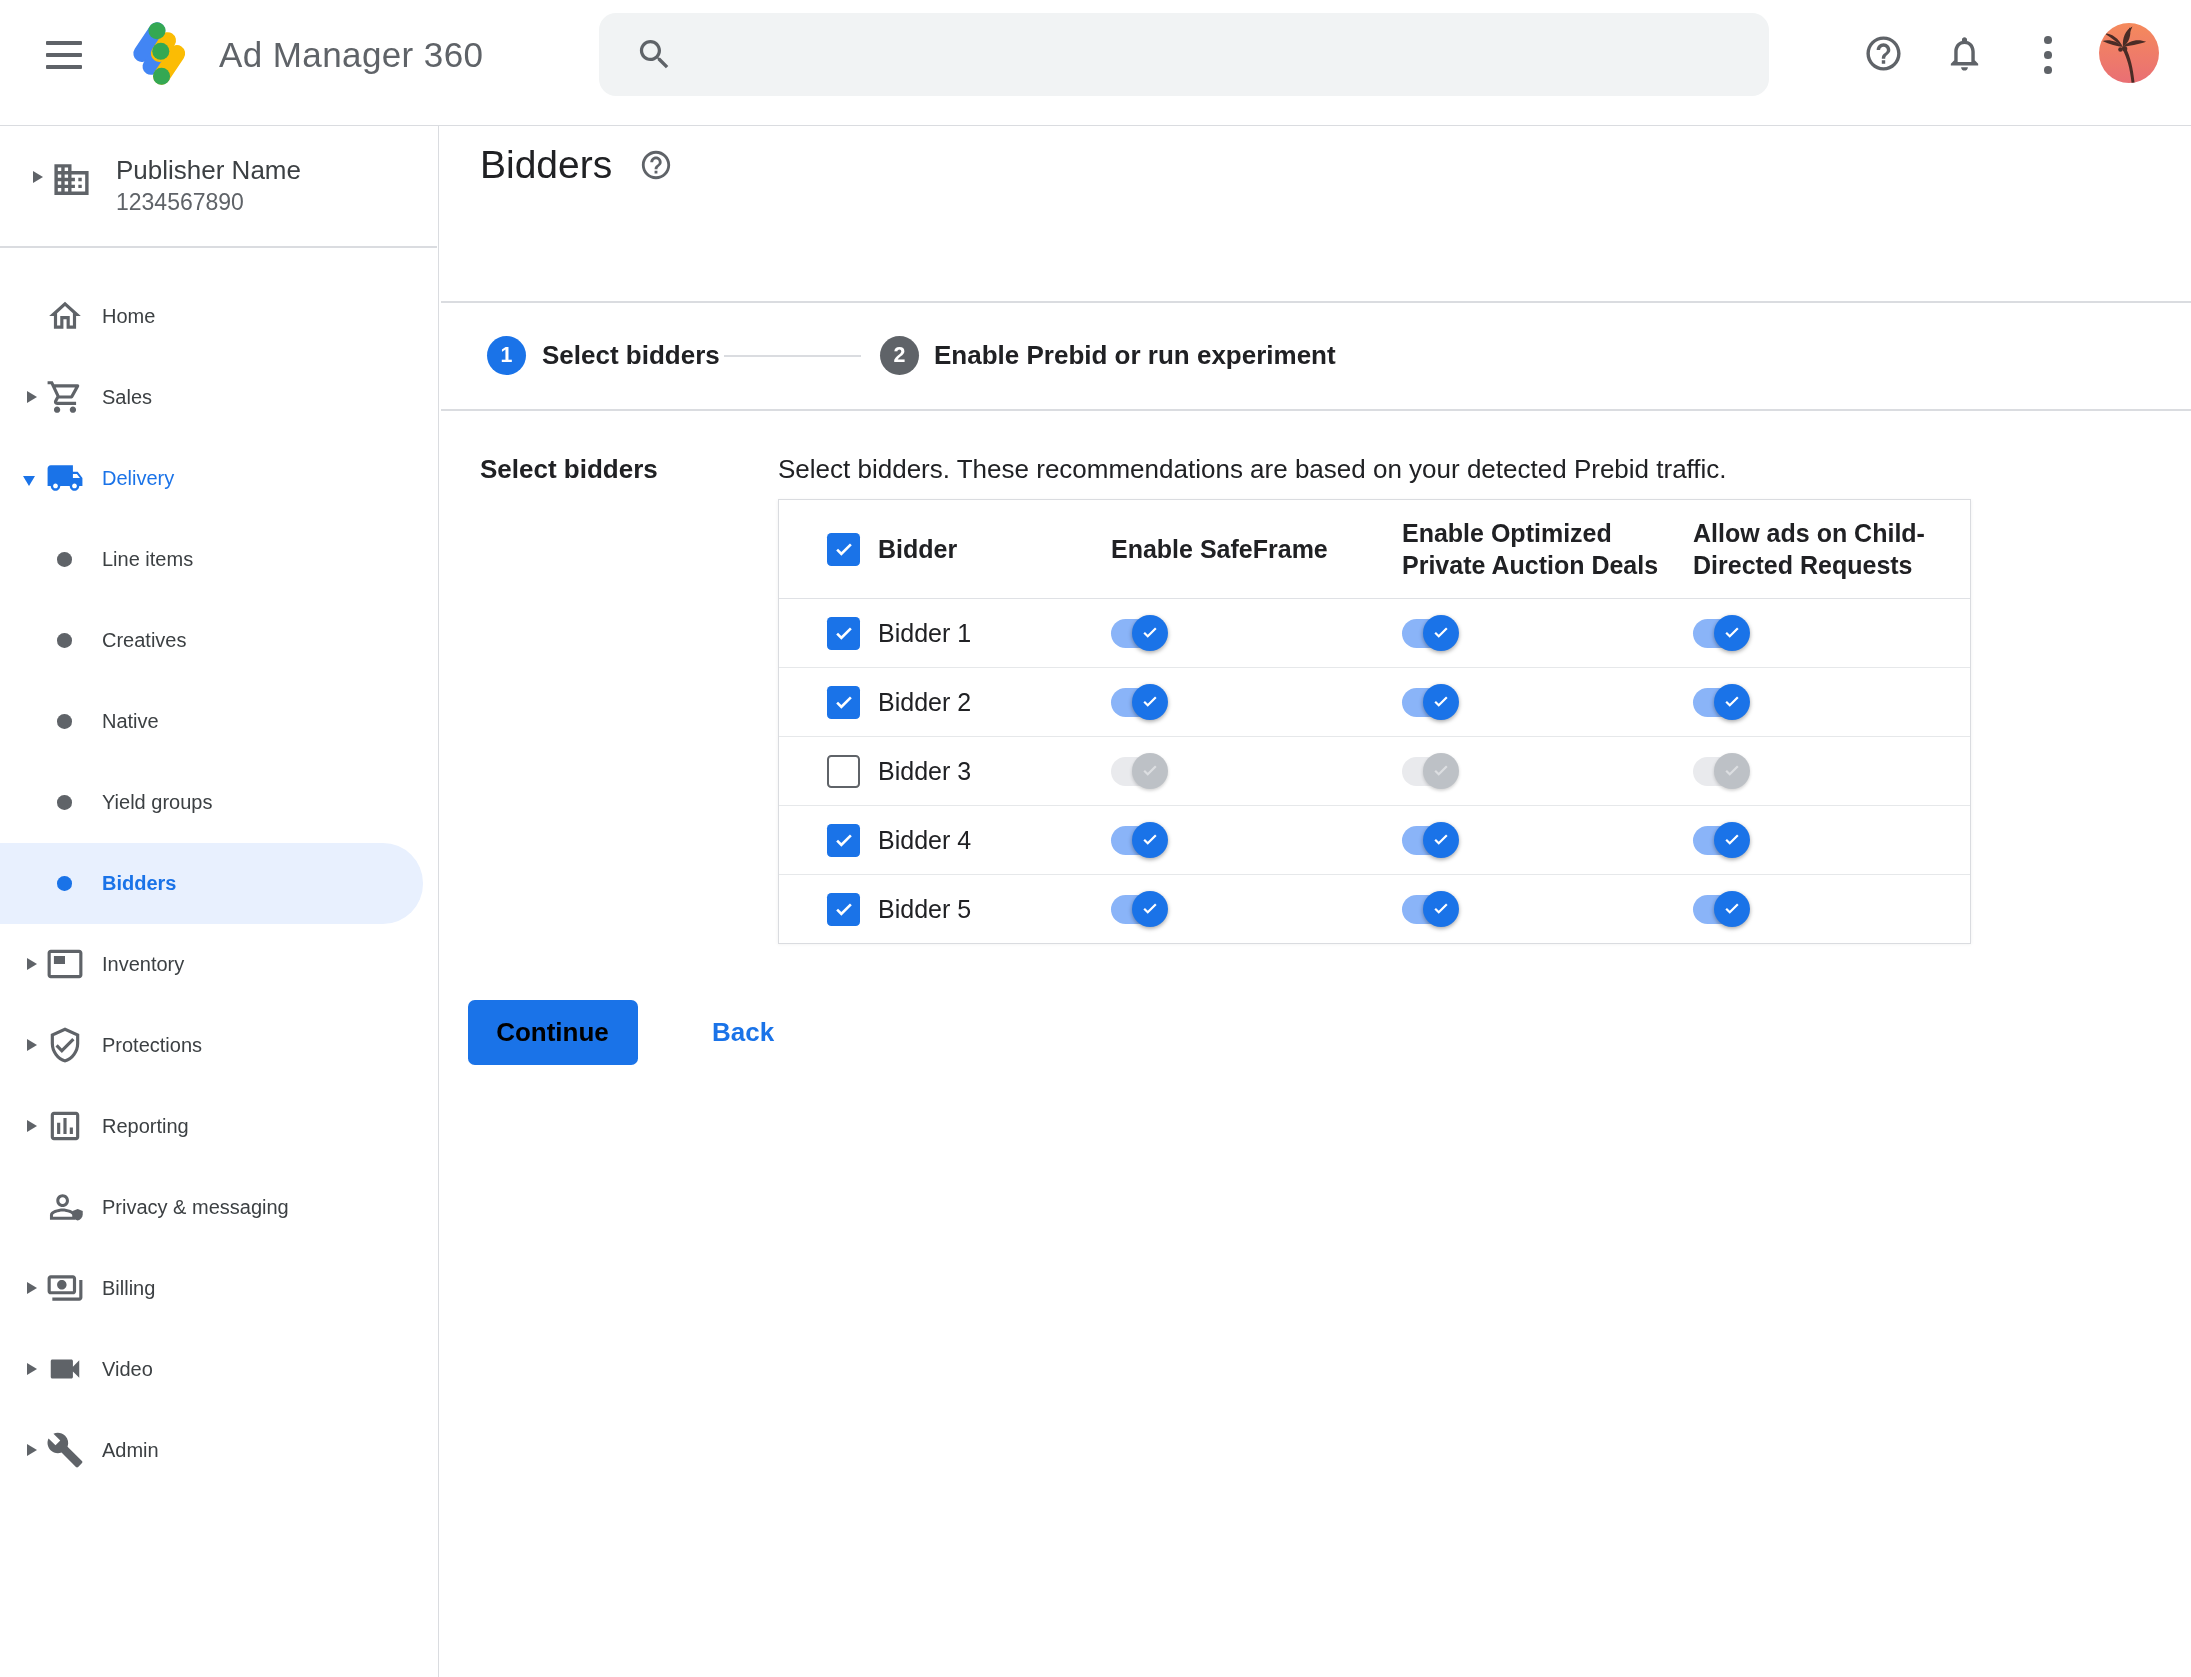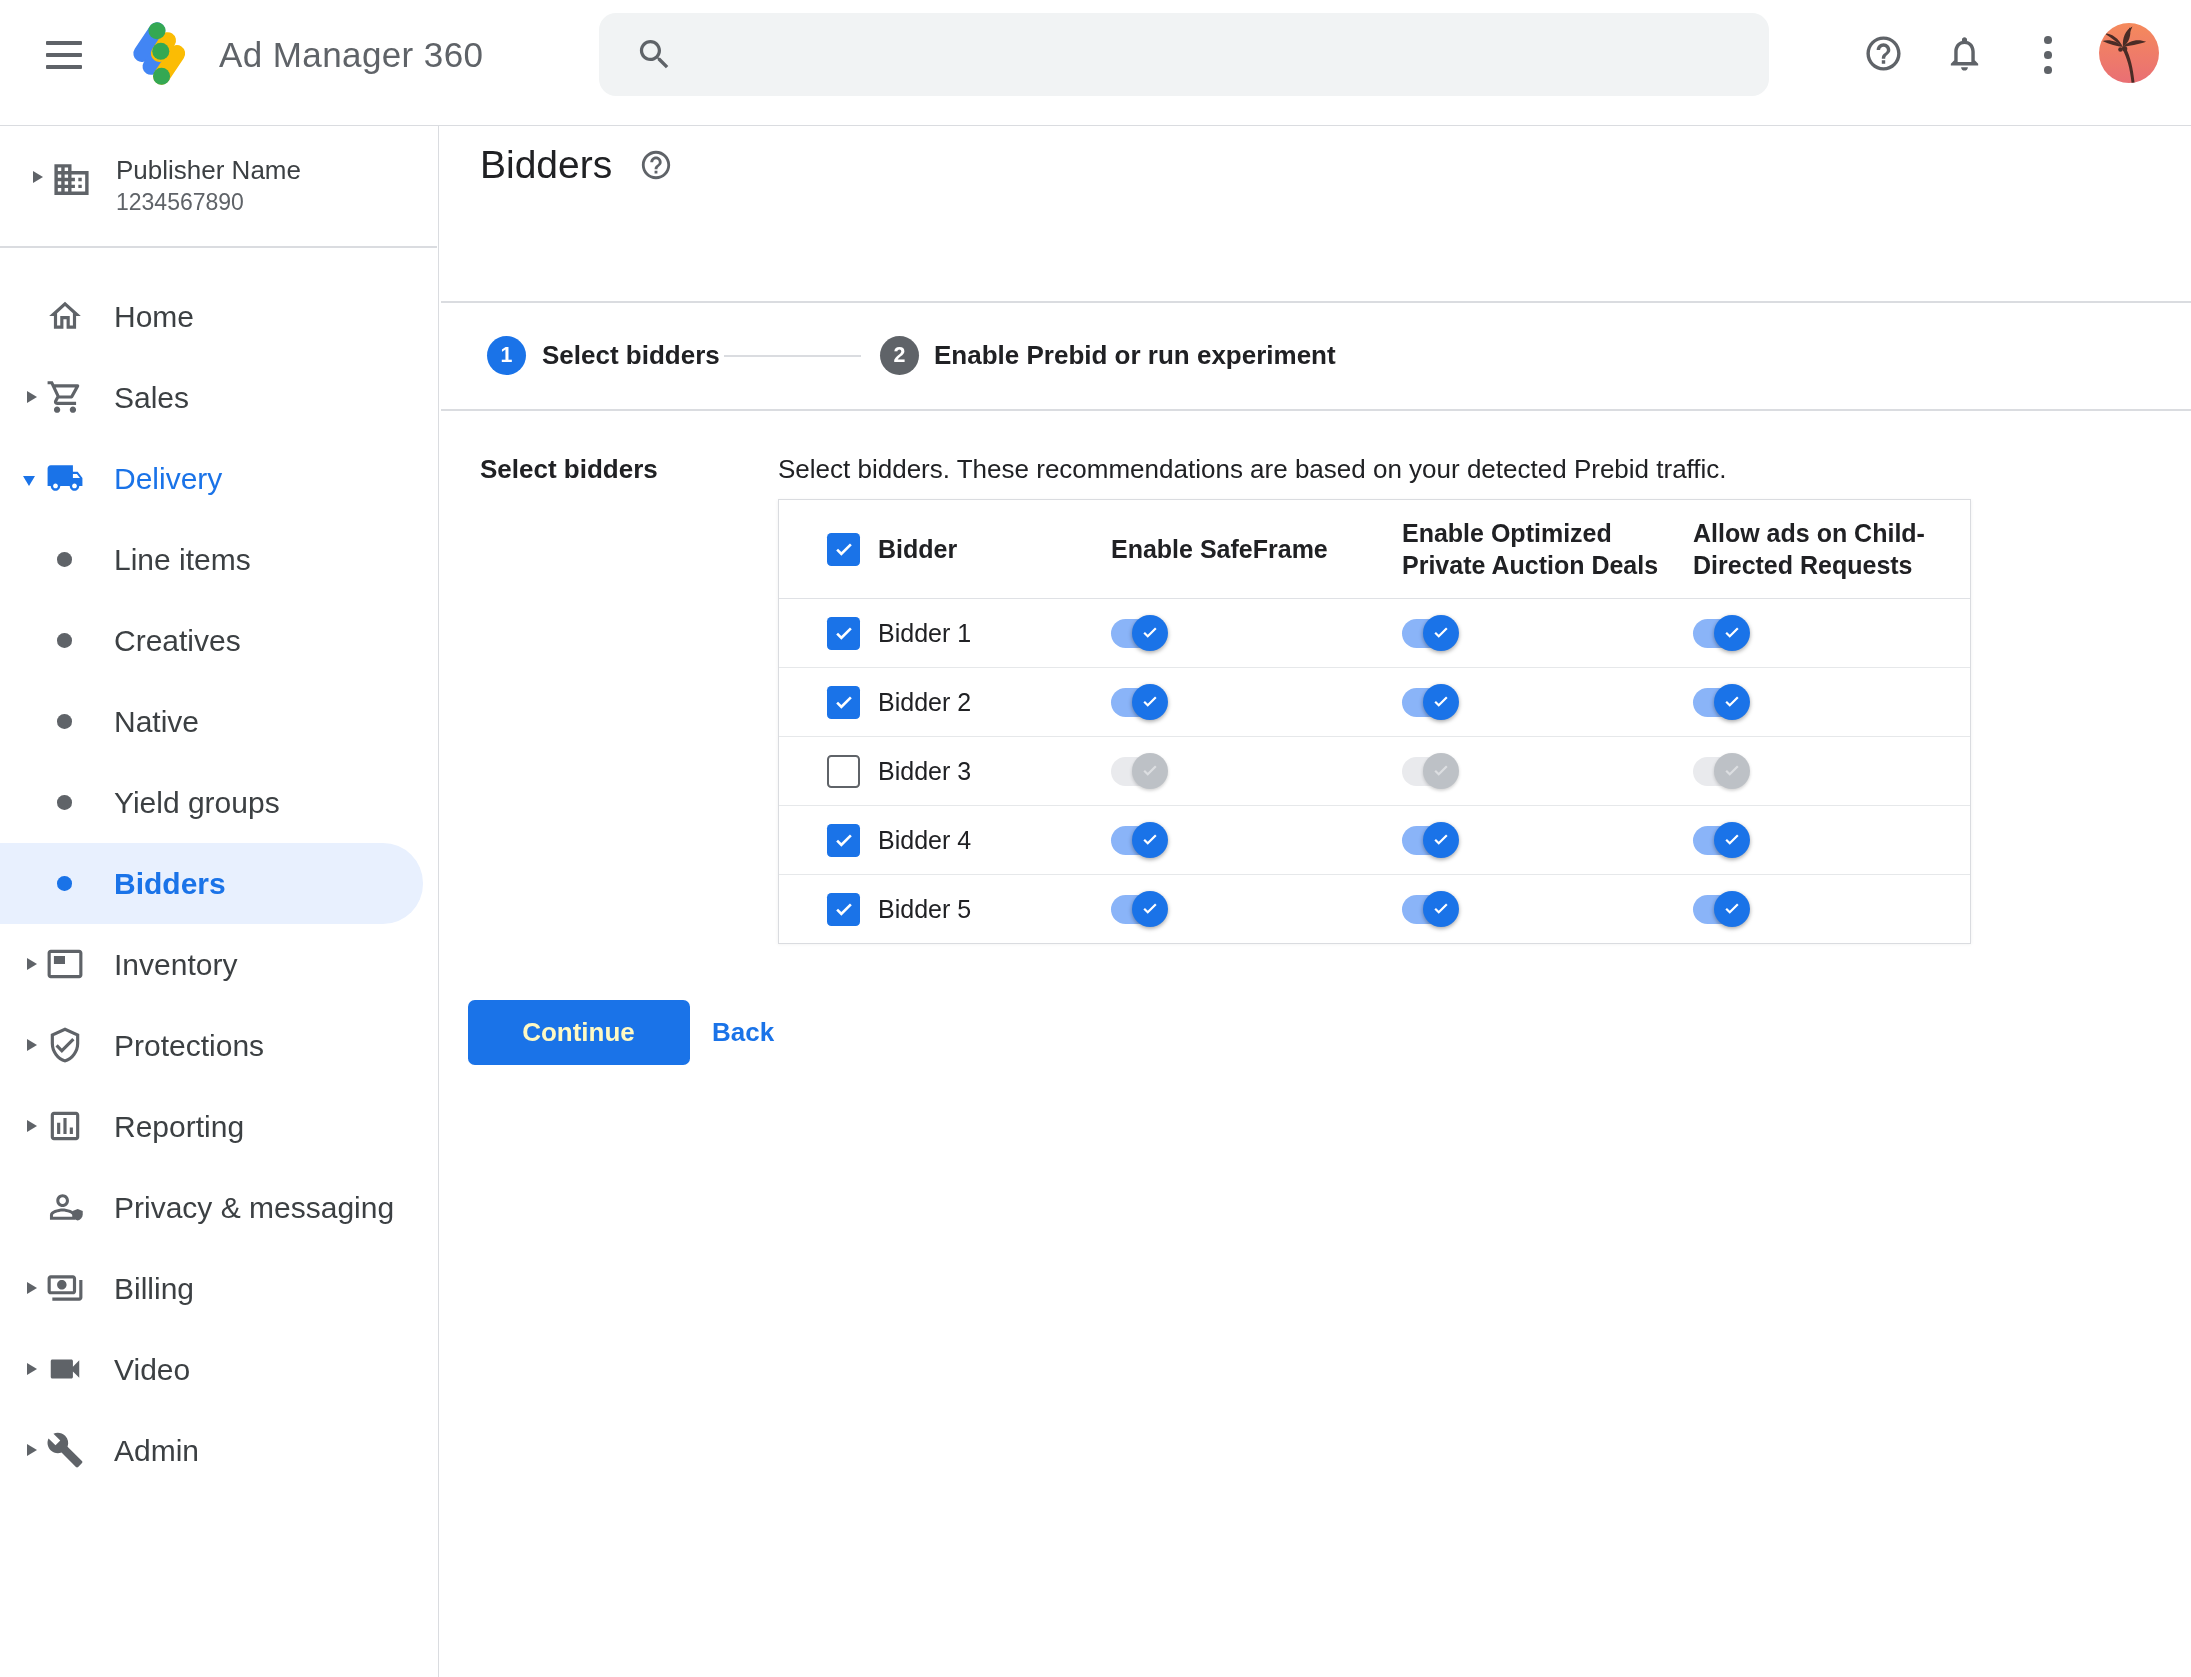--- a/index.html
+++ b/index.html
@@ -36,21 +36,21 @@
   .pub-name{position:absolute;left:110px;top:24px;font-size:26px;color:#3c4043;line-height:33px;}
   .pub-id{position:absolute;left:110px;top:57px;font-size:23px;color:#5f6368;line-height:31px;}
   .side-divider{position:absolute;left:0;top:137px;width:437px;height:1.7px;background:#dadce0;}
   .nav{position:absolute;left:0;top:167px;width:437px;}
   .nav-item{position:relative;height:81px;cursor:pointer;}
   .arrow{position:absolute;left:26.5px;width:0;height:0;top:34px;
          border-left:10.3px solid #5f6368;border-top:6.8px solid transparent;border-bottom:6.8px solid transparent;}
   .arrow.down{left:23px;top:38px;border-left:6.8px solid transparent;border-right:6.8px solid transparent;
               border-top:10.3px solid #1a73e8;border-bottom:none;}
   .nav-icon{position:absolute;left:46px;top:21.4px;width:38px;height:38px;color:#5f6368;}
-  .nav-label{position:absolute;left:114px;top:0;height:81px;line-height:81px;font-size:30px;color:#3c4043;white-space:nowrap;}
+  .nav-label{position:absolute;left:102px;top:0;height:81px;line-height:81px;font-size:20px;color:#3c4043;white-space:nowrap;}
   .dot{position:absolute;left:57px;top:33px;width:14.6px;height:14.6px;border-radius:50%;background:#5f6368;}
   .nav-item.active-parent .nav-icon,.nav-item.active-parent .nav-label{color:#1a73e8;}
   .nav-item.on{background:#e8f0fe;width:423px;border-radius:0 40px 40px 0;}
   .nav-item.on .dot{background:#1a73e8;}
   .nav-item.on .nav-label{color:#1a73e8;font-weight:bold;}
 
   
   .main{position:absolute;left:441px;top:109px;width:1751px;height:1569px;background:#fff;}
   .title-row{position:absolute;left:39px;top:34px;display:flex;align-items:center;gap:27px;}
   .page-title{font-size:39px;color:#202124;}
@@ -103,22 +103,22 @@
                  display:flex;align-items:center;justify-content:center;
                  box-shadow:0 1.7px 4.3px rgba(0,0,0,.35);}
   .toggle .thumb svg{width:22px;height:22px;}
   .toggle.on .track{background:#8ab4f8;}
   .toggle.on .thumb{background:#1a73e8;}
   .toggle.on .thumb path{fill:#fff;}
   .toggle.off .track{background:#e9eaed;}
   .toggle.off .thumb{background:#bdc1c6;box-shadow:0 1.7px 3.4px rgba(0,0,0,.18);}
   .toggle.off .thumb path{fill:#dcdee1;}
 
-  .btn-continue{position:absolute;left:26.5px;top:891px;width:222px;height:65px;background:#1a73e8;
-                color:#fef9c3;font-size:26px;font-weight:bold;font-family:inherit;border:none;
+  .btn-continue{position:absolute;left:26.5px;top:891px;width:170px;height:65px;background:#1a73e8;
+                color:#000000;font-size:26px;font-weight:bold;font-family:inherit;border:none;
                 border-radius:6.8px;cursor:pointer;}
   .btn-back{position:absolute;left:254px;top:891px;height:65px;line-height:65px;background:none;border:none;
             color:#1a73e8;font-size:26px;font-weight:bold;font-family:inherit;cursor:pointer;padding:0 17px;}
 </style>
 </head>
 <body>
 
 <header class="topbar">
   <div class="hamburger">
       <span></span>

